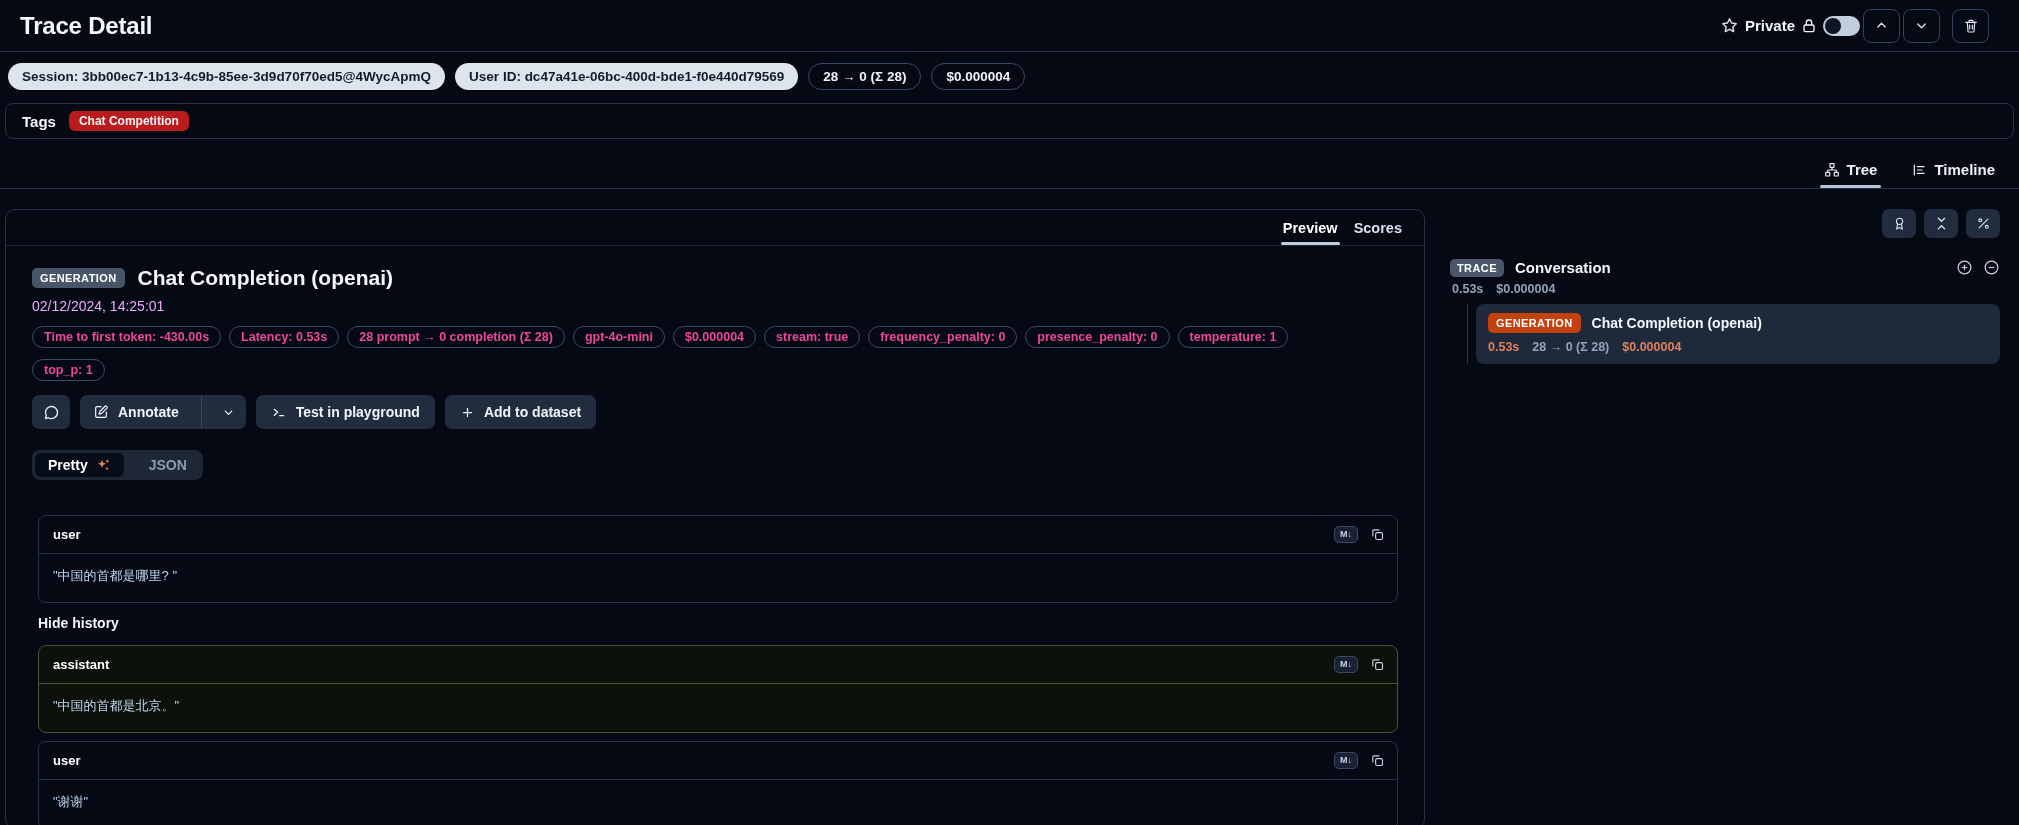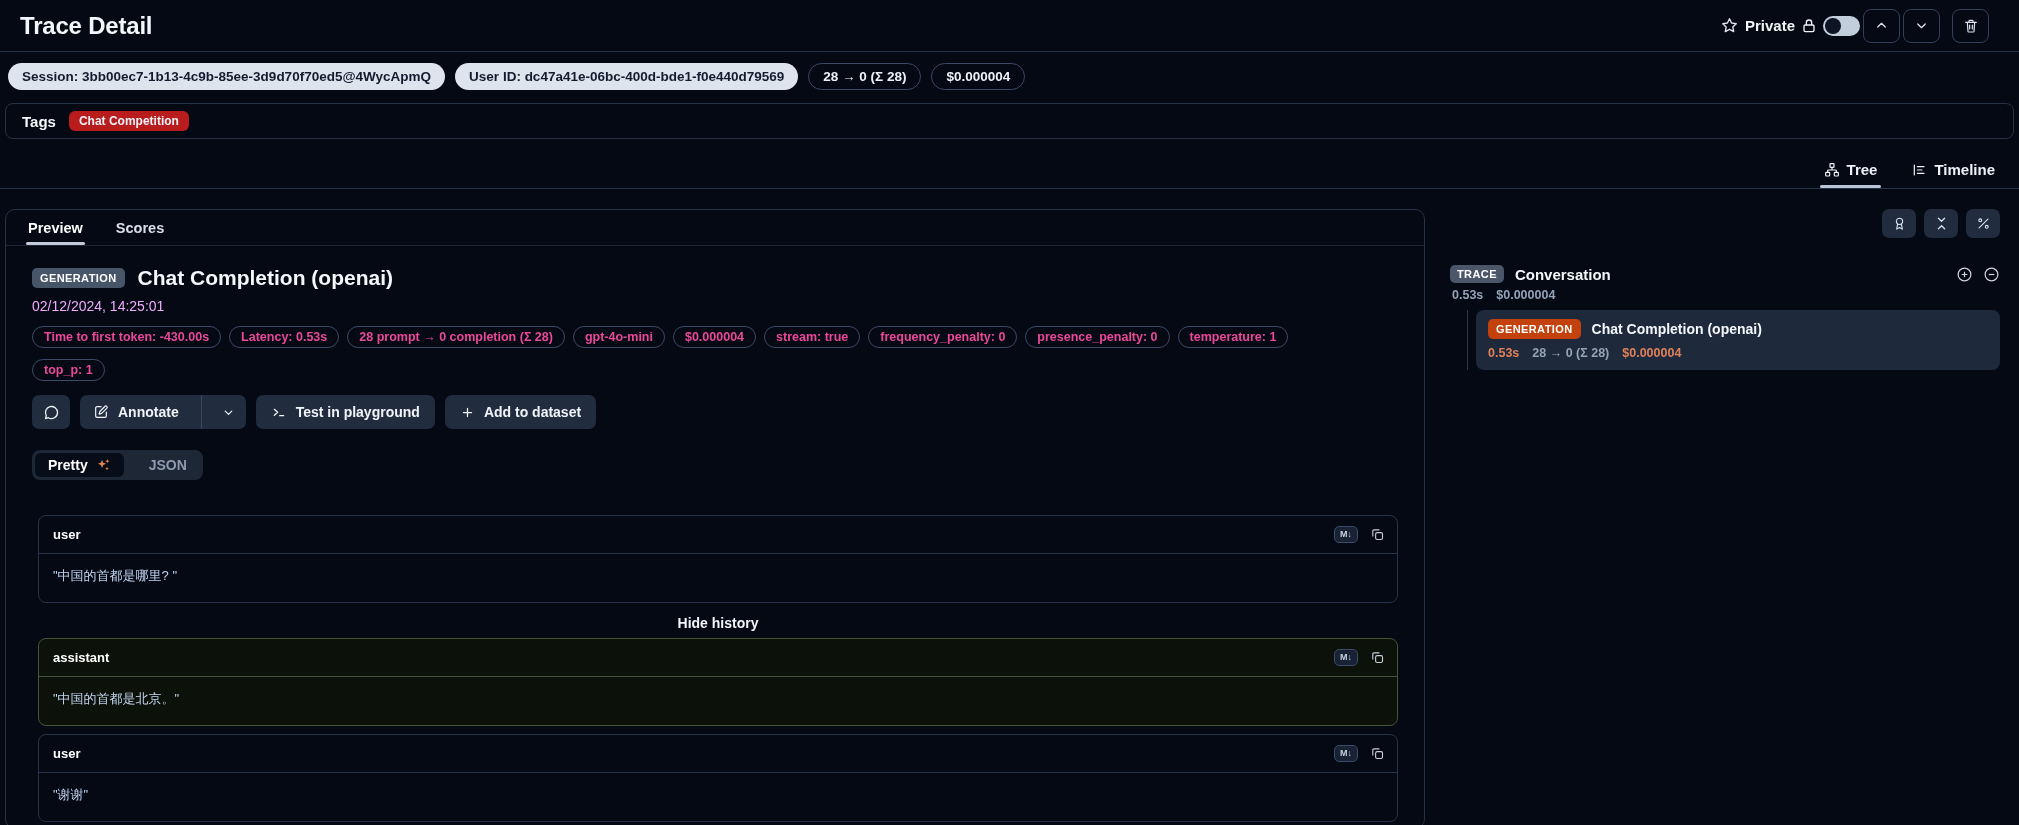--- a/index.html
+++ b/index.html
@@ -38,21 +38,21 @@
 
   
   .view-tabs{display:flex;justify-content:flex-end;gap:30px;padding:0 22px;border-bottom:1px solid var(--border);margin-top:4px}
   .view-tab{display:flex;align-items:center;gap:7px;font-size:15px;font-weight:700;color:#eef2f8;
             padding:10px 2px;position:relative;cursor:pointer}
   .view-tab.active::after{content:"";position:absolute;left:-2px;right:-2px;bottom:0;height:3px;border-radius:2px;background:#b9c4d6}
 
   
   .main{display:flex;align-items:flex-start;padding-top:20px}
   .obs-panel{margin-left:5px;width:1420px;height:620px;border:1px solid var(--border);border-radius:10px;overflow:hidden;flex:none}
-  .panel-tabs{display:flex;gap:29px;padding:0 20px;border-bottom:1px solid #1b2638;height:36px}
+  .panel-tabs{display:flex;justify-content:flex-end;gap:12px;padding:0 20px;border-bottom:1px solid #1b2638;height:36px}
   .panel-tab{display:flex;align-items:center;font-size:14.5px;font-weight:700;color:#d9e0ec;position:relative;cursor:pointer;padding:0 2px}
   .panel-tab.active{color:#fff}
   .panel-tab.active::after{content:"";position:absolute;left:0;right:0;bottom:0;height:3px;border-radius:2px;background:#c2cbd9}
   .obs-body{padding:20px 26px 0}
   .obs-title-row{display:flex;align-items:center;gap:13px}
   .type-badge{background:#475569;color:#fff;font-size:11px;font-weight:700;letter-spacing:.4px;padding:4px 8px;border-radius:5px}
   .obs-title{font-size:21px;font-weight:800;margin:0;color:#f4f7fb}
   .obs-timestamp{margin-top:8px;color:#f0abfc;font-size:14px}
   .badge-row{display:flex;flex-wrap:wrap;gap:8px;margin-top:12px}
   .badge-row.second{margin-top:11px}
@@ -76,28 +76,28 @@
   .msg-card + .msg-card{margin-top:8px}
   .msg-header{display:flex;align-items:center;justify-content:space-between;height:38px;padding:0 12px 0 14px;border-bottom:1px solid #27334a}
   .msg-role{font-size:13px;font-weight:700;color:#fff}
   .msg-icons{display:flex;align-items:center;gap:12px;color:#c7d1e0}
   .md-btn{border:1px solid #3b4a66;background:#182234;border-radius:5px;font-size:9px;font-weight:700;
           padding:3px 5px;color:#c7d1e0;cursor:pointer;line-height:1;font-family:inherit}
   .copy-btn{background:none;border:none;color:#c7d1e0;display:flex;cursor:pointer;padding:0}
   .msg-body{padding:13px 14px 17px;font-size:13px;color:#c2d4f0}
   .msg-card.assistant{border-color:#44543a;background:#0c110a}
   .msg-card.assistant .msg-header{border-bottom-color:#44543a}
-  .hide-history{text-align:center;margin:12px 0 7px;font-size:14px;font-weight:600;color:#f2f5fa;cursor:pointer}
+  .hide-history{margin:12px 0 14px;font-size:14px;font-weight:600;color:#f2f5fa;cursor:pointer}
 
   
   .tree-panel{flex:1;margin-left:15px;padding:0 19px 0 10px;min-width:0}
   .tree-toolbar{display:flex;justify-content:flex-end;gap:8px}
   .tool-btn{width:34px;height:29px;background:#212c3f;border:none;border-radius:7px;color:#dbe3ee;
             display:flex;align-items:center;justify-content:center;cursor:pointer}
-  .trace-row{display:flex;align-items:flex-end;gap:11px;margin-top:27px;cursor:pointer}
+  .trace-row{display:flex;align-items:flex-start;gap:11px;margin-top:21px;cursor:pointer}
   .trace-badge{background:#4b5769;color:#fff;font-size:11px;font-weight:700;padding:3px 7px;border-radius:5px;letter-spacing:.4px}
   .trace-title{font-size:15px;font-weight:700;color:#f4f7fb}
   .spacer{flex:1}
   .row-icons{display:flex;gap:10px;color:#cbd5e1;align-items:center}
   .row-icons .ghost-btn{color:#cbd5e1}
   .trace-stats{display:flex;gap:13px;margin:5px 0 0 2px;color:#94a3b8;font-size:12.5px;font-weight:600}
   .tree-children{margin:8px 0 0 17px;border-left:1px solid #2b374e;padding-left:8px}
   .gen-card{background:#1e293b;border-radius:8px;padding:9px 12px 10px;cursor:pointer}
   .gen-title-row{display:flex;align-items:center;gap:11px}
   .gen-badge{background:#c2410c;color:#fff;font-size:11px;font-weight:700;padding:4px 8px;border-radius:5px;letter-spacing:.4px}

